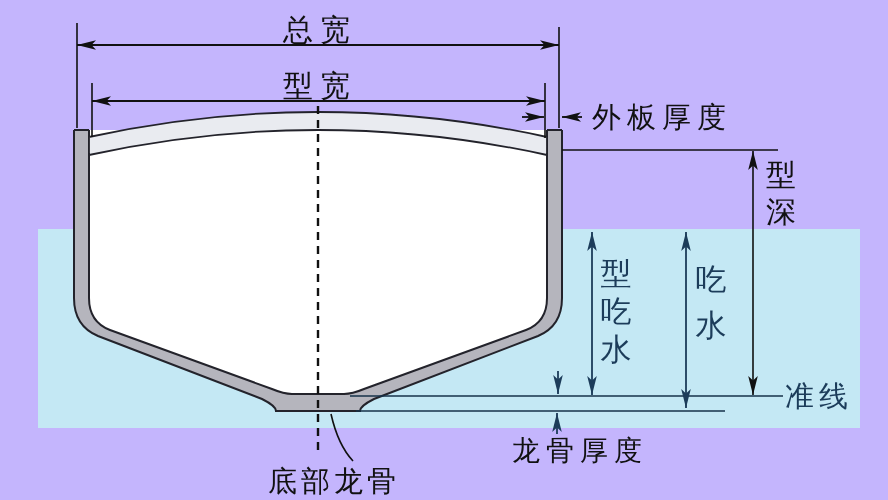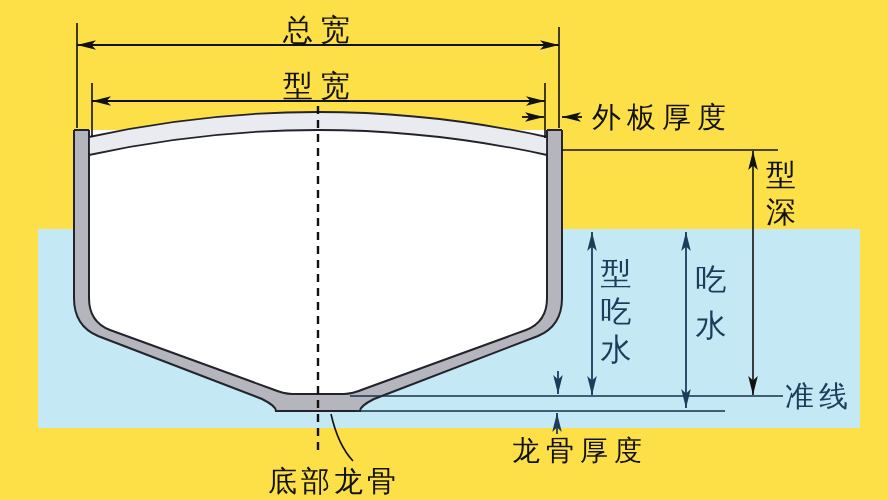--- a/index.html
+++ b/index.html
@@ -1,19 +1,19 @@
 <!DOCTYPE html>
 <html><head>
 <meta charset="utf-8">
 <style>
   html,body { margin:0; padding:0; background:#ffffff; }
   .canvas {
     position:relative;
     width:888px; height:500px;
-    background:#fde047;
+    background:#c4b5fd;
     font-family:"Liberation Serif","DejaVu Serif",serif;
     overflow:hidden;
   }
   svg { display:block; }
   text {
     font-family:"Liberation Serif","DejaVu Serif",serif;
     fill:#111111;
   }
   .t-h   { font-size:30px; letter-spacing:7px; text-anchor:middle; }
   .t-s   { font-size:29px; letter-spacing:6px; }

